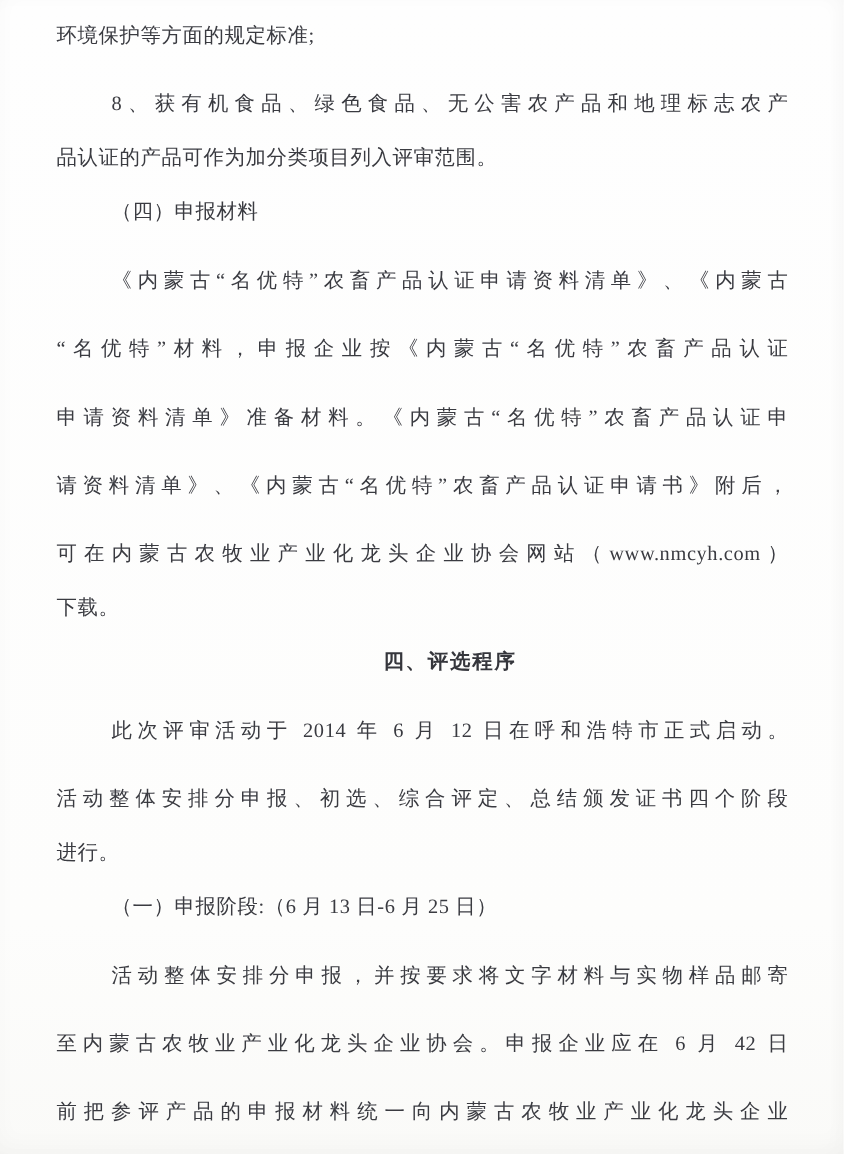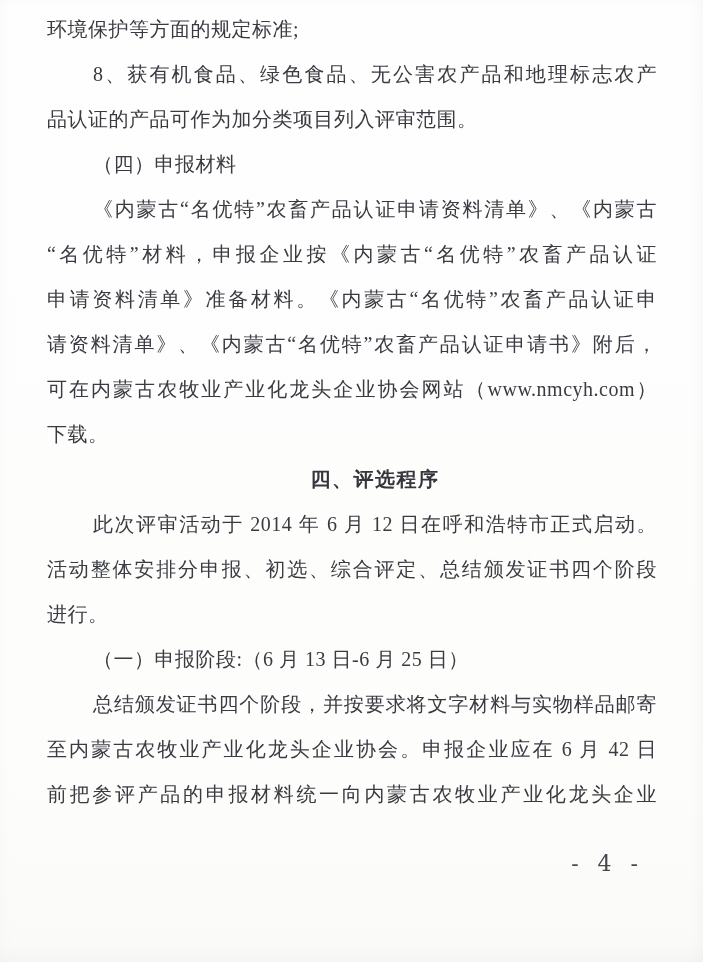--- a/index.html
+++ b/index.html
@@ -17,28 +17,29 @@
     background: linear-gradient(180deg, #fefefe 0%, #fdfdfc 80%, #fafaf8 100%);
     box-shadow: inset 0 -8px 18px rgba(0,0,0,0.025), inset -6px 0 14px rgba(0,0,0,0.015);
   }
   .doc {
     padding: 7px 46px 0 47px;
     color: #3a3b41;
   }
   .line {
     height: 45px;
     line-height: 45px;
-    font-size: 20px;
+    font-size: 17px;
     font-family: "Liberation Serif", "DejaVu Serif", serif;
     letter-spacing: 0.5px;
   }
   .line.indent { text-indent: 46px; }
   .line.fill {
     text-align: justify;
     text-align-last: justify;
+    margin-top: 12px;
   }
   .line.heading {
     font-family: "Liberation Sans", "DejaVu Sans", sans-serif;
     font-weight: 700;
     letter-spacing: 1.5px;
     color: #35363c;
     text-align: center;
   }
   .footer {
     margin-top: 34px;
@@ -63,18 +64,18 @@
     <div class="line fill">“名优特”材料，申报企业按《内蒙古“名优特”农畜产品认证</div>
     <div class="line fill">申请资料清单》准备材料。《内蒙古“名优特”农畜产品认证申</div>
     <div class="line fill">请资料清单》、《内蒙古“名优特”农畜产品认证申请书》附后，</div>
     <div class="line fill">可在内蒙古农牧业产业化龙头企业协会网站（www.nmcyh.com）</div>
     <div class="line">下载。</div>
     <div class="line indent heading">四、评选程序</div>
     <div class="line indent fill">此次评审活动于 2014 年 6 月 12 日在呼和浩特市正式启动。</div>
     <div class="line fill">活动整体安排分申报、初选、综合评定、总结颁发证书四个阶段</div>
     <div class="line">进行。</div>
     <div class="line indent">（一）申报阶段:（6 月 13 日-6 月 25 日）</div>
-    <div class="line indent fill">总结颁发证书四个阶段，并按要求将文字材料与实物样品邮寄</div>
+    <div class="line indent fill">活动整体安排分申报，并按要求将文字材料与实物样品邮寄</div>
     <div class="line fill">至内蒙古农牧业产业化龙头企业协会。申报企业应在 6 月 42 日</div>
     <div class="line fill">前把参评产品的申报材料统一向内蒙古农牧业产业化龙头企业</div>
     <div class="footer">- 4 -</div>
   </div>
 </div>
 
 </body></html>

